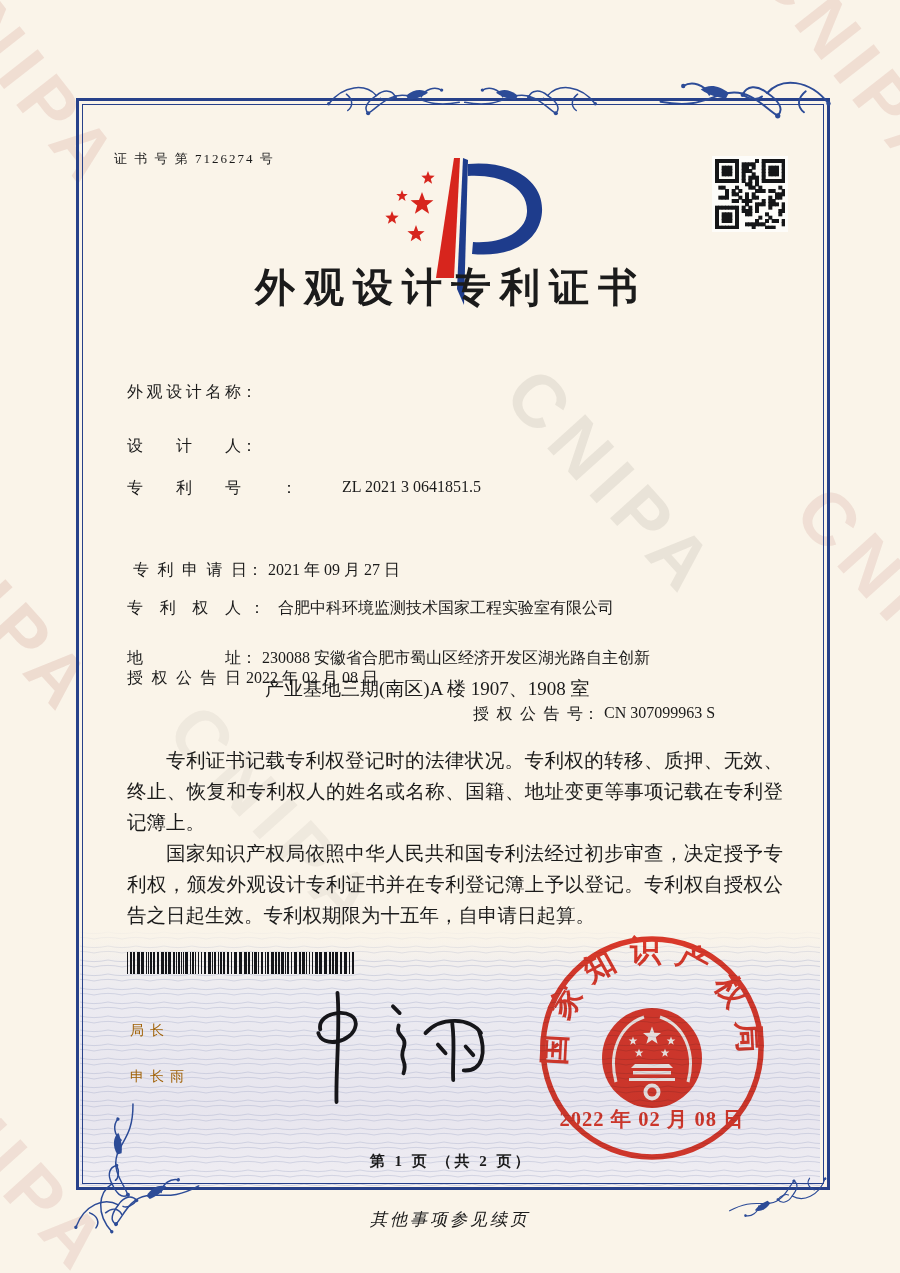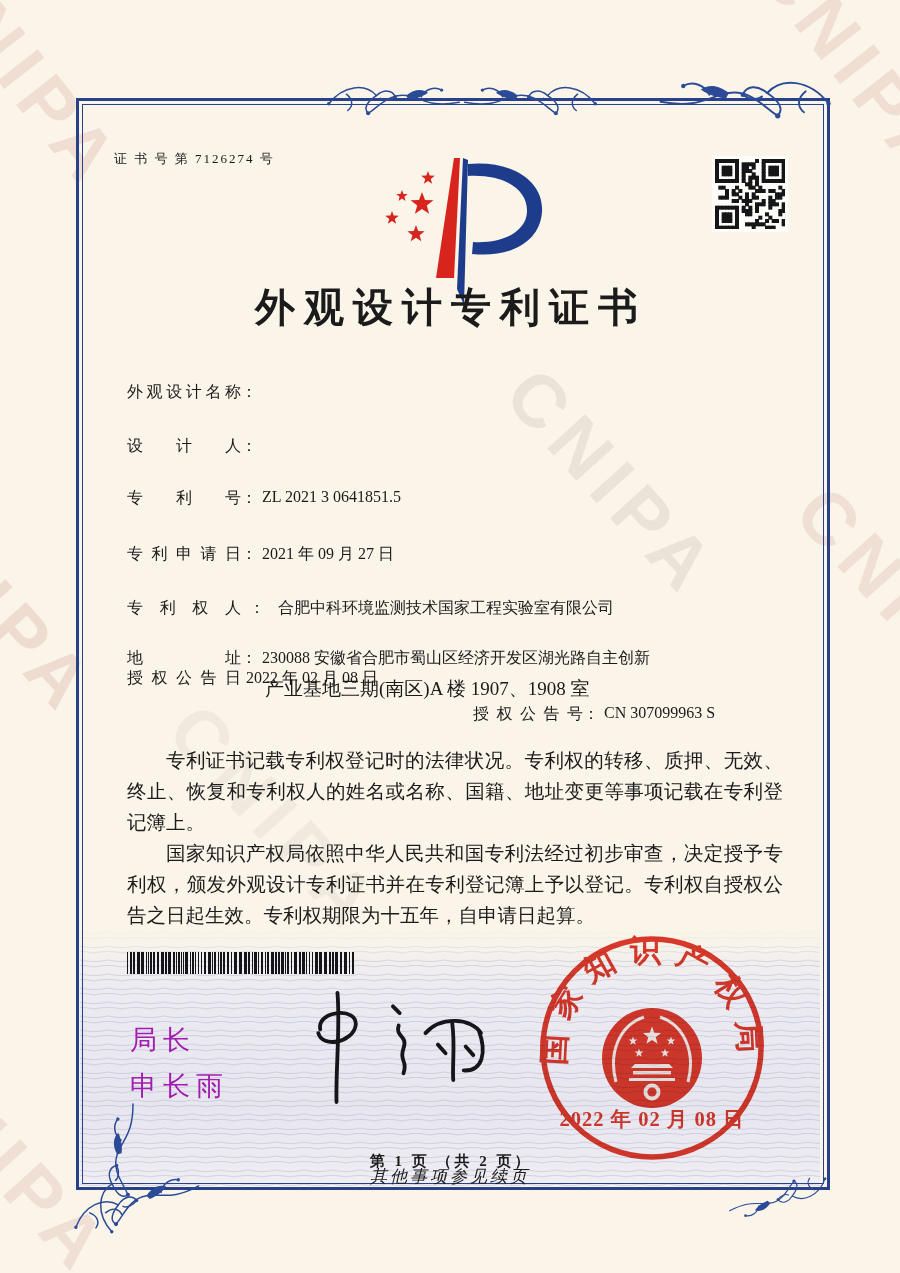--- a/index.html
+++ b/index.html
@@ -36,46 +36,46 @@
   .band-fade{
     position:absolute;left:80px;top:928px;width:740px;height:34px;z-index:3;
     background:linear-gradient(180deg,var(--cream),rgba(250,244,233,0));
   }
   .waves{position:absolute;left:80px;top:928px;z-index:2;}
   
   .cert-no{position:absolute;left:114px;top:150px;z-index:6;font-size:13px;letter-spacing:2px;}
   .logo{position:absolute;left:358px;top:152px;z-index:6;}
   .qr{position:absolute;left:712px;top:156px;z-index:6;background:#fdfcf9;padding:3px;}
   .title{
-    position:absolute;left:77px;top:280px;width:748px;z-index:6;text-align:center;
+    position:absolute;left:77px;top:260px;width:748px;z-index:6;text-align:center;
     font-size:40px;font-weight:bold;letter-spacing:9px;
   }
   
   .field-row{position:absolute;left:127px;z-index:6;font-size:16px;display:flex;white-space:nowrap;}
   .field-label{display:inline-block;width:114px;text-align:justify;text-align-last:justify;}
   .field-colon{display:inline-block;}
   .field-value{display:inline-block;padding-left:5px;}
   .addr2{position:absolute;left:265px;top:676px;z-index:6;font-size:19px;}
   
   .body-text{
     position:absolute;left:127px;top:746px;width:656px;z-index:6;font-size:19.5px;
     line-height:1.585;text-align:justify;
   }
   .body-text p{margin:0;text-indent:2em;}
   
   .barcode{position:absolute;left:127px;top:950px;z-index:6;}
   .director{position:absolute;left:130px;z-index:6;font-family:"Liberation Sans","DejaVu Sans",sans-serif;
-    font-size:27px;font-weight:500;letter-spacing:6px;color:#a21caf;}
+    font-size:14px;font-weight:500;letter-spacing:6px;color:#a16207;}
   .sig{position:absolute;left:282px;top:986px;z-index:7;}
   
   .seal{position:absolute;left:532px;top:930px;z-index:7;opacity:.95;mix-blend-mode:multiply;}
   
   .page-info{position:absolute;left:77px;top:1152px;width:748px;z-index:6;text-align:center;
     font-size:15px;letter-spacing:3px;font-weight:bold;}
-  .cont-note{position:absolute;left:0;top:1165px;width:900px;z-index:6;text-align:center;
+  .cont-note{position:absolute;left:0;top:1208px;width:900px;z-index:6;text-align:center;
     font-size:17px;font-style:italic;letter-spacing:3px;}
   .orn{position:absolute;z-index:6;pointer-events:none;}
 </style>
 </head>
 <body>
 
 <div class="page">
 
   <div class="wm" style="left:-30px;top:-65px;color:rgba(214,158,146,.26);transform:rotate(52deg);">CNIPA</div>
   <div class="wm" style="left:806px;top:-70px;color:rgba(214,158,146,.26);transform:rotate(52deg);">CNIPA</div>
@@ -400,26 +400,26 @@
   <div class="title">外观设计专利证书</div>
 
   <div class="field-row" style="top:382px;">
     <span class="field-label">外观设计名称</span>
       <span class="field-colon">：</span>
   </div>
   <div class="field-row" style="top:436px;">
     <span class="field-label">设 计 人</span>
       <span class="field-colon">：</span>
   </div>
-  <div class="field-row" style="top:488px;">
+  <div class="field-row" style="top:478px;gap:40px;">
     <span class="field-label">专 利 号</span>
       <span class="field-colon">：</span>
       <span class="field-value">ZL 2021 3 0641851.5</span>
   </div>
-  <div class="field-row" style="top:544px;">
+  <div class="field-row" style="top:560px;margin-left:6px;">
     <span class="field-label">专利申请日</span>
       <span class="field-colon">：</span>
       <span class="field-value">2021 年 09 月 27 日</span>
   </div>
   <div class="field-row" style="top:598px;gap:8px;">
     <span class="field-label">专 利 权 人</span>
       <span class="field-colon">：</span>
       <span class="field-value">合肥中科环境监测技术国家工程实验室有限公司</span>
   </div>
   <div class="field-row" style="top:648px;">

